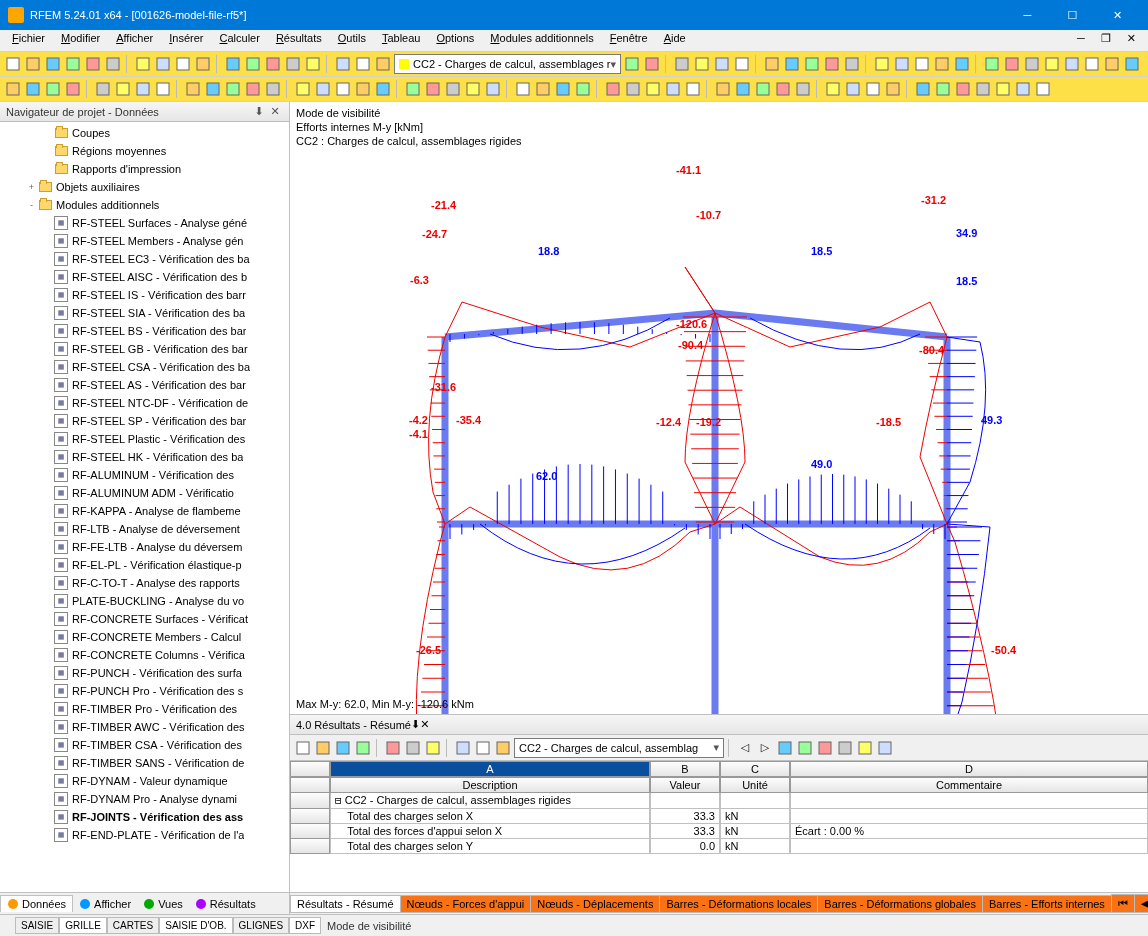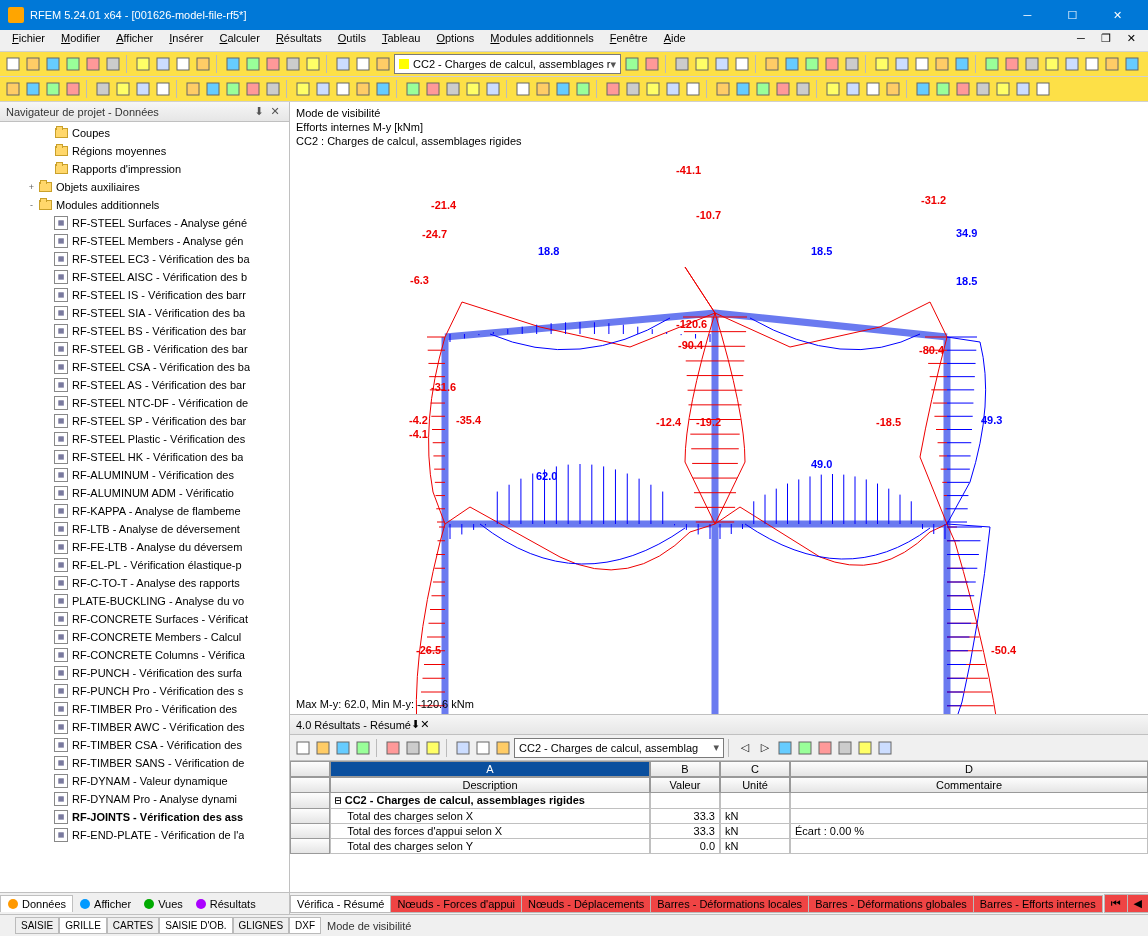--- a/index.html
+++ b/index.html
@@ -47,23 +47,23 @@
 .reshead{height:20px;background:linear-gradient(#f6f6f6,#e6e6e6);border-bottom:1px solid #c0c0c0;display:flex;align-items:center;padding:0 6px}
 .restb{height:26px;border-bottom:1px solid #c0c0c0;display:flex;align-items:center;padding:0 4px;gap:2px;background:#f0f0f0}
 .grid{flex:1;overflow:hidden;display:flex;flex-direction:column}
 .gh{display:flex;background:#fff}
 .gh .c{border:1px solid #999;background:linear-gradient(#fdfdfd,#e5e5e5);text-align:center;padding:1px 2px}
 .gh .c.sel{background:#0a4f9e;color:#fff}
 .gr{display:flex}
 .gr .c{border:1px solid #c0c0c0;border-top:none;padding:1px 4px;overflow:hidden;white-space:nowrap}
 .gr .hc{background:linear-gradient(#fdfdfd,#e5e5e5);border:1px solid #999;border-top:none}
 .cA{width:320px}.cB{width:70px;text-align:right}.cC{width:70px}.cD{flex:1}
-.gr.bold .c{font-weight:bold}
+.gr.bold .c{font-weight:normal}
 .restabs{height:22px;border-top:1px solid #c0c0c0;display:flex;align-items:center;background:#f0f0f0;overflow:hidden}
-.rtab{padding:2px 6px;border:1px solid #bbb;background:#ef4444;margin-right:-1px;white-space:nowrap}
+.rtab{padding:2px 6px;border:1px solid #bbb;background:#f97316;margin-right:-1px;white-space:nowrap}
 .rtab.active{background:#fff}
 .status{height:22px;background:#f0f0f0;border-top:1px solid #c0c0c0;display:flex;align-items:center;padding:0 15px;gap:0}
 .stbtn{padding:2px 5px;border:1px solid #bbb;background:#eee;font-size:10px}
 .stbtn.active{background:#fff}
 .stlabel{margin-left:6px;color:#333}
 .nlabel{font:11px Arial;fill:#00f;font-weight:bold}
 .nlabel.red{fill:#e00}
 </style>
 </head>
 <body>
@@ -1370,21 +1370,21 @@
             <div class="gr">
               <div class="c hc" style="width:40px"></div>
               <div class="c cA">&nbsp;&nbsp;&nbsp;&nbsp;Total des charges selon Y</div>
               <div class="c cB">0.0</div>
               <div class="c cC">kN</div>
               <div class="c cD"></div>
             </div>
           </div>
    </div>
    <div class="restabs" id="restabs">
-          <div class="rtab active">Vérifica - Résumé</div>
+          <div class="rtab active">Résultats - Résumé</div>
           <div class="rtab">Nœuds - Forces d'appui</div>
           <div class="rtab">Nœuds - Déplacements</div>
           <div class="rtab">Barres - Déformations locales</div>
           <div class="rtab">Barres - Déformations globales</div>
           <div class="rtab">Barres - Efforts internes</div>
           <div style="flex: 1 1 0%;"></div>
           <div class="rtab">⏮</div>
           <div class="rtab">◀</div>
         </div>
   </div>

